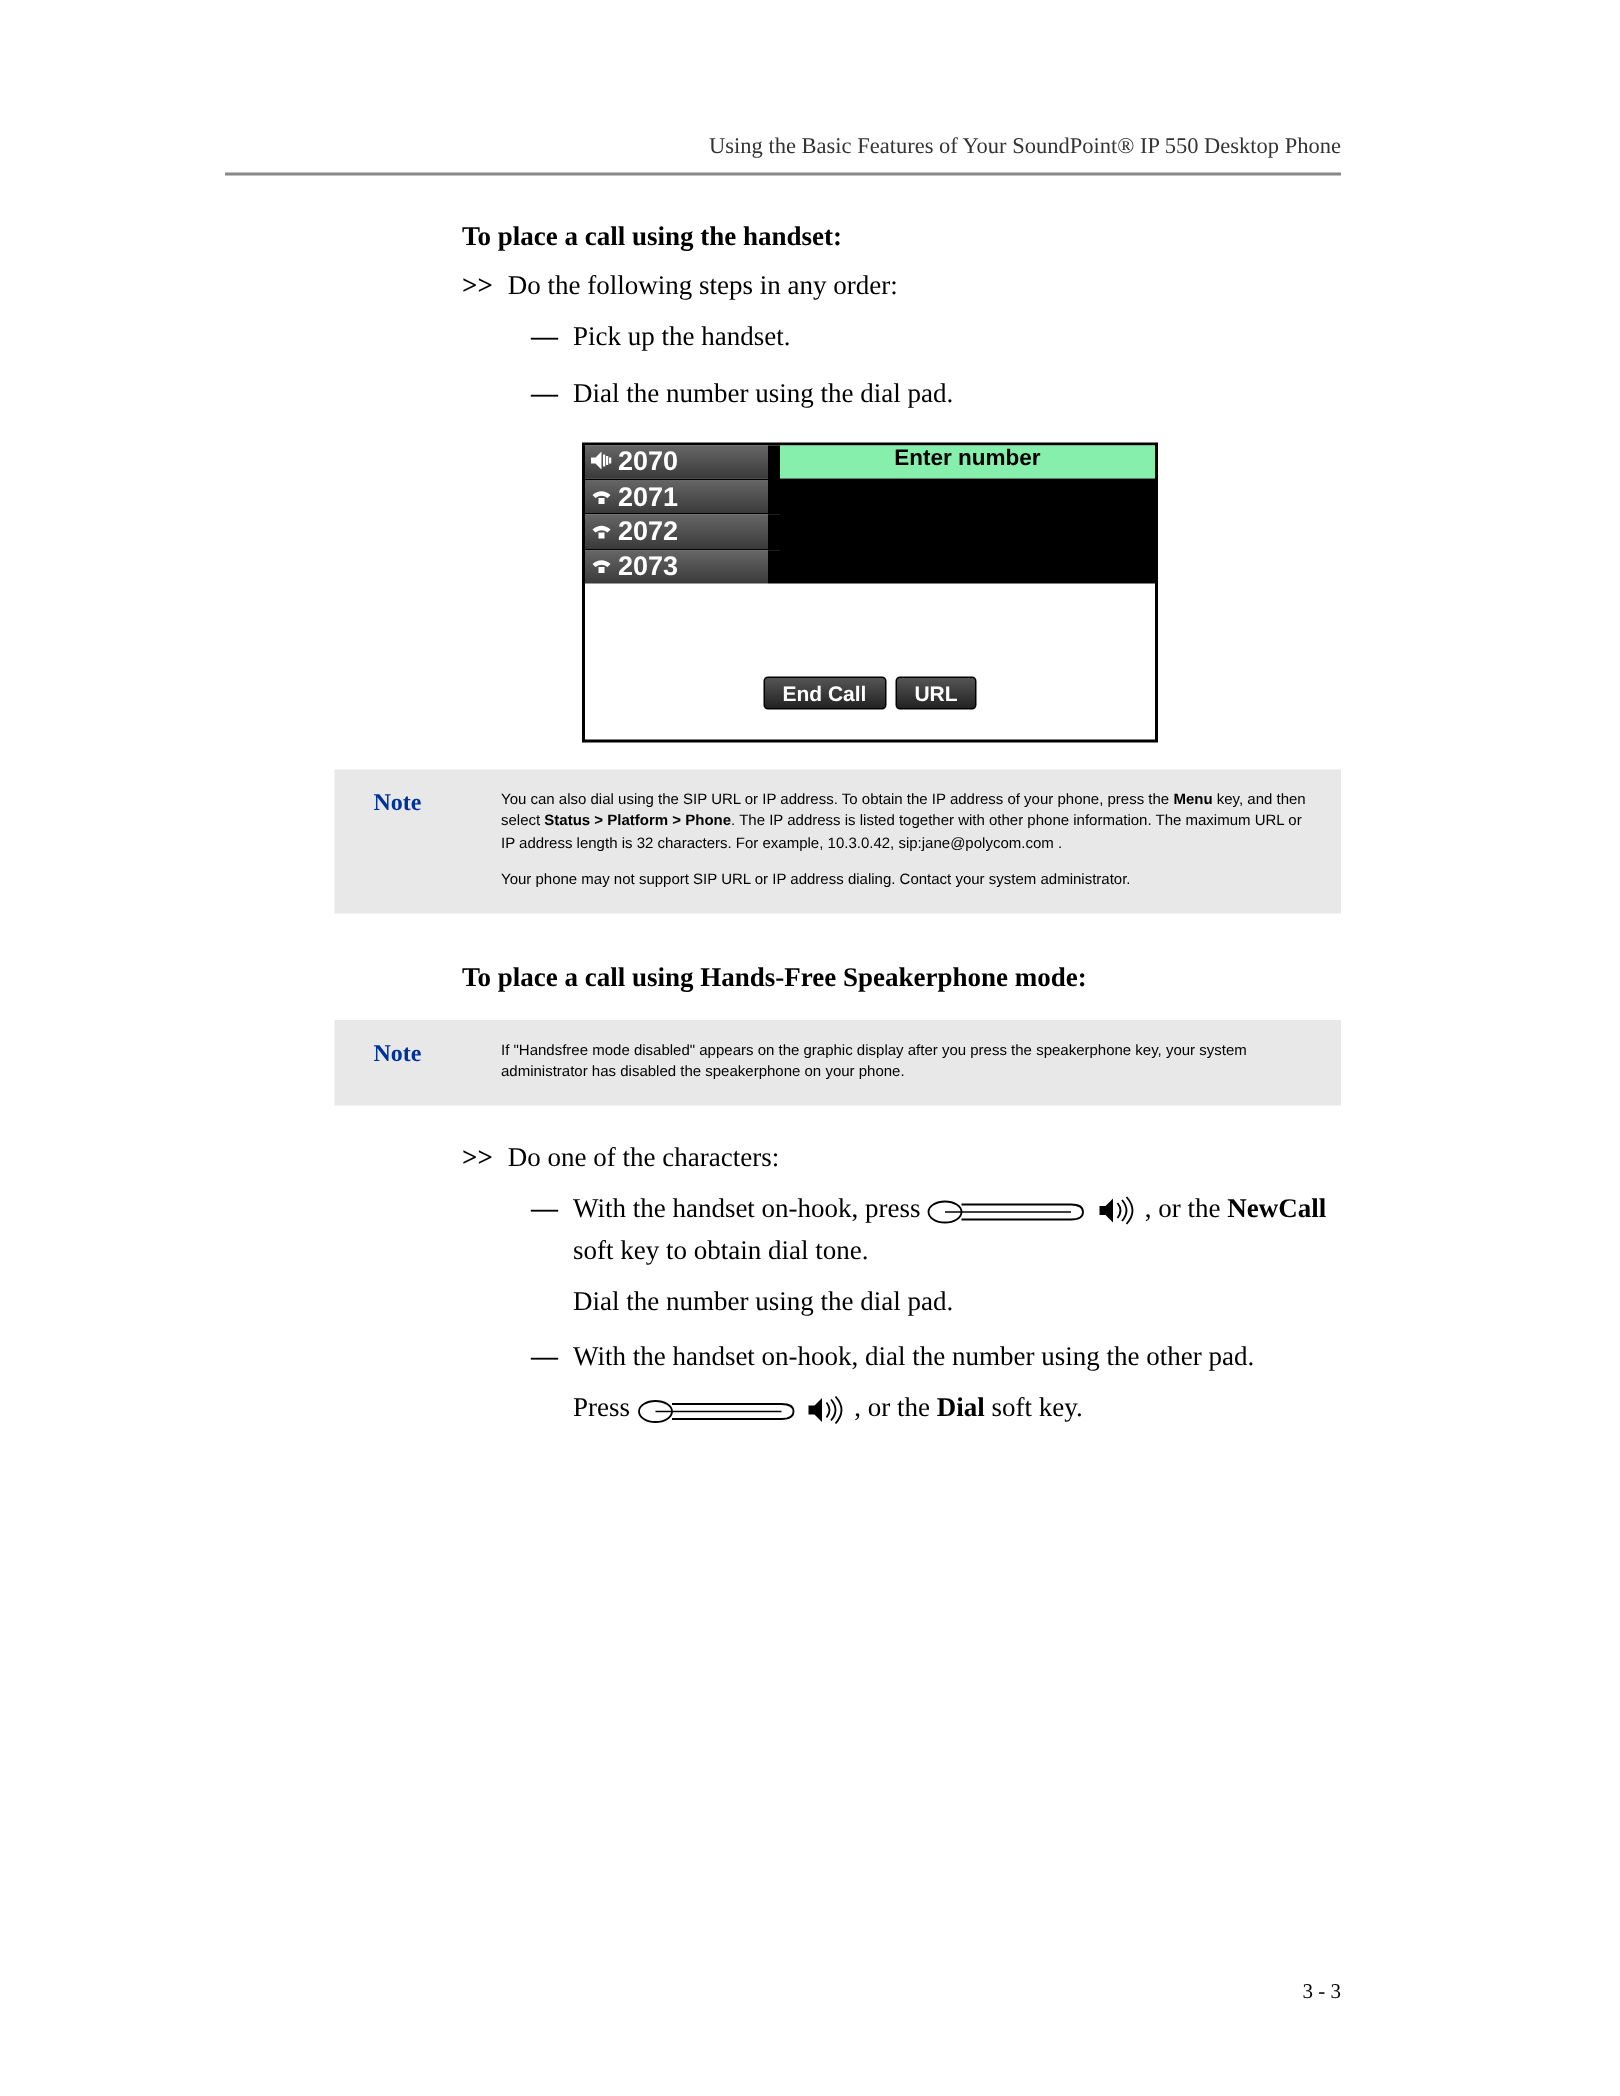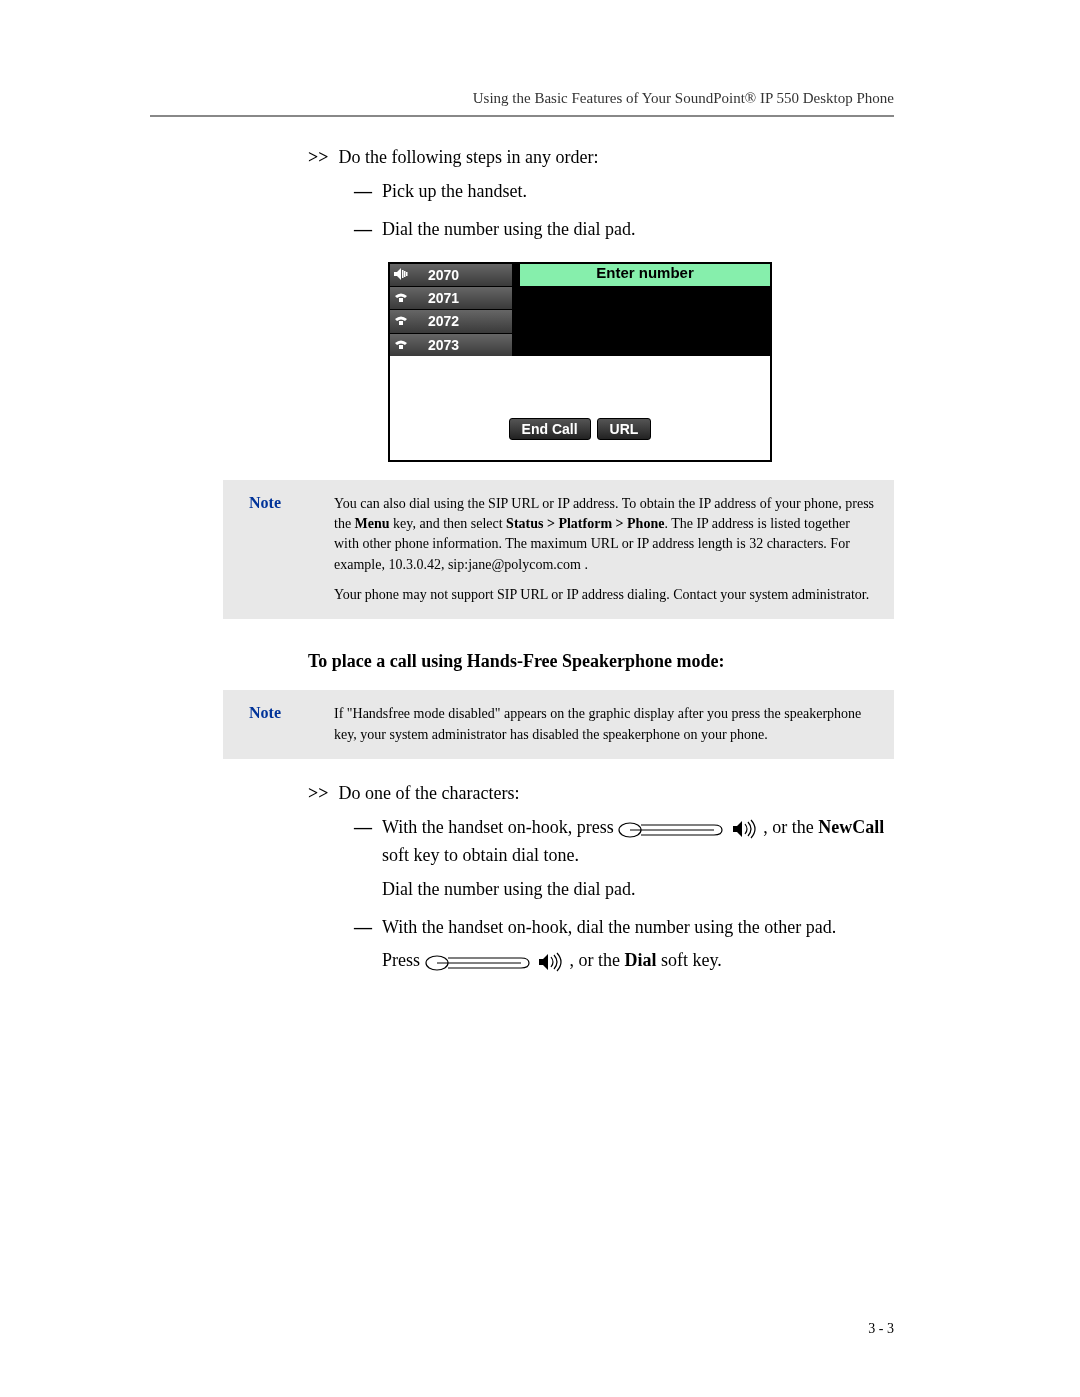--- a/index.html
+++ b/index.html
@@ -89,27 +89,27 @@
     width: 130px;
     display: flex;
     flex-direction: column;
   }
   .ps-line {
     flex: 1;
     background: linear-gradient(#666, #3a3a3a);
     color: #fff;
     font-family: Arial, sans-serif;
     font-weight: bold;
-    font-size: 14px;
+    font-size: 18px;
     display: flex;
     align-items: center;
     padding: 0 4px;
     border-right: 8px solid #000;
     border-bottom: 1px solid #000;
-    gap: 20px;
+    gap: 4px;
   }
   .ps-line:last-child { border-bottom: none; }
   .ps-right {
     flex: 1;
     display: flex;
     flex-direction: column;
   }
   .ps-prompt {
     height: 22px;
     text-align: center;
@@ -154,22 +154,22 @@
     width: 85px;
     color: #003399;
     font-weight: bold;
     font-family: Georgia, serif;
     font-size: 16px;
     text-align: left;
     padding-left: 26px;
     flex-shrink: 0;
   }
   .note-body {
-    font-family: Liberation Serif, serif;
-    font-size: 14px;
+    font-family: Liberation Sans, sans-serif;
+    font-size: 10px;
     line-height: 1.45;
     color: #000;
   }
   .note-body p { margin: 0 0 10px 0; }
   .note-body p:last-child { margin-bottom: 0; }
   .note-body b, .sub-body b { font-weight: bold; }
   .icon-linekey {
     display: inline-block;
     width: 108px;
     height: 18px;
@@ -194,20 +194,21 @@
 </style>
 </head>
 <body>
 
 <div class="page">
   <div class="header-line">Using the Basic Features of Your SoundPoint® IP 550 Desktop Phone</div>
   <hr class="hr">
 
   <div class="content-col">
 
+    <div class="section-title">To place a call using the handset:</div>
 
     <div class="step-row">
       <span class="chevrons">&gt;&gt;</span>
       <span class="step-text">Do the following steps in any order:</span>
     </div>
 
     <div class="sub-list">
       <div class="sub-item">
         <span class="dash">—</span>
         <span class="sub-body">Pick up the handset.</span>

